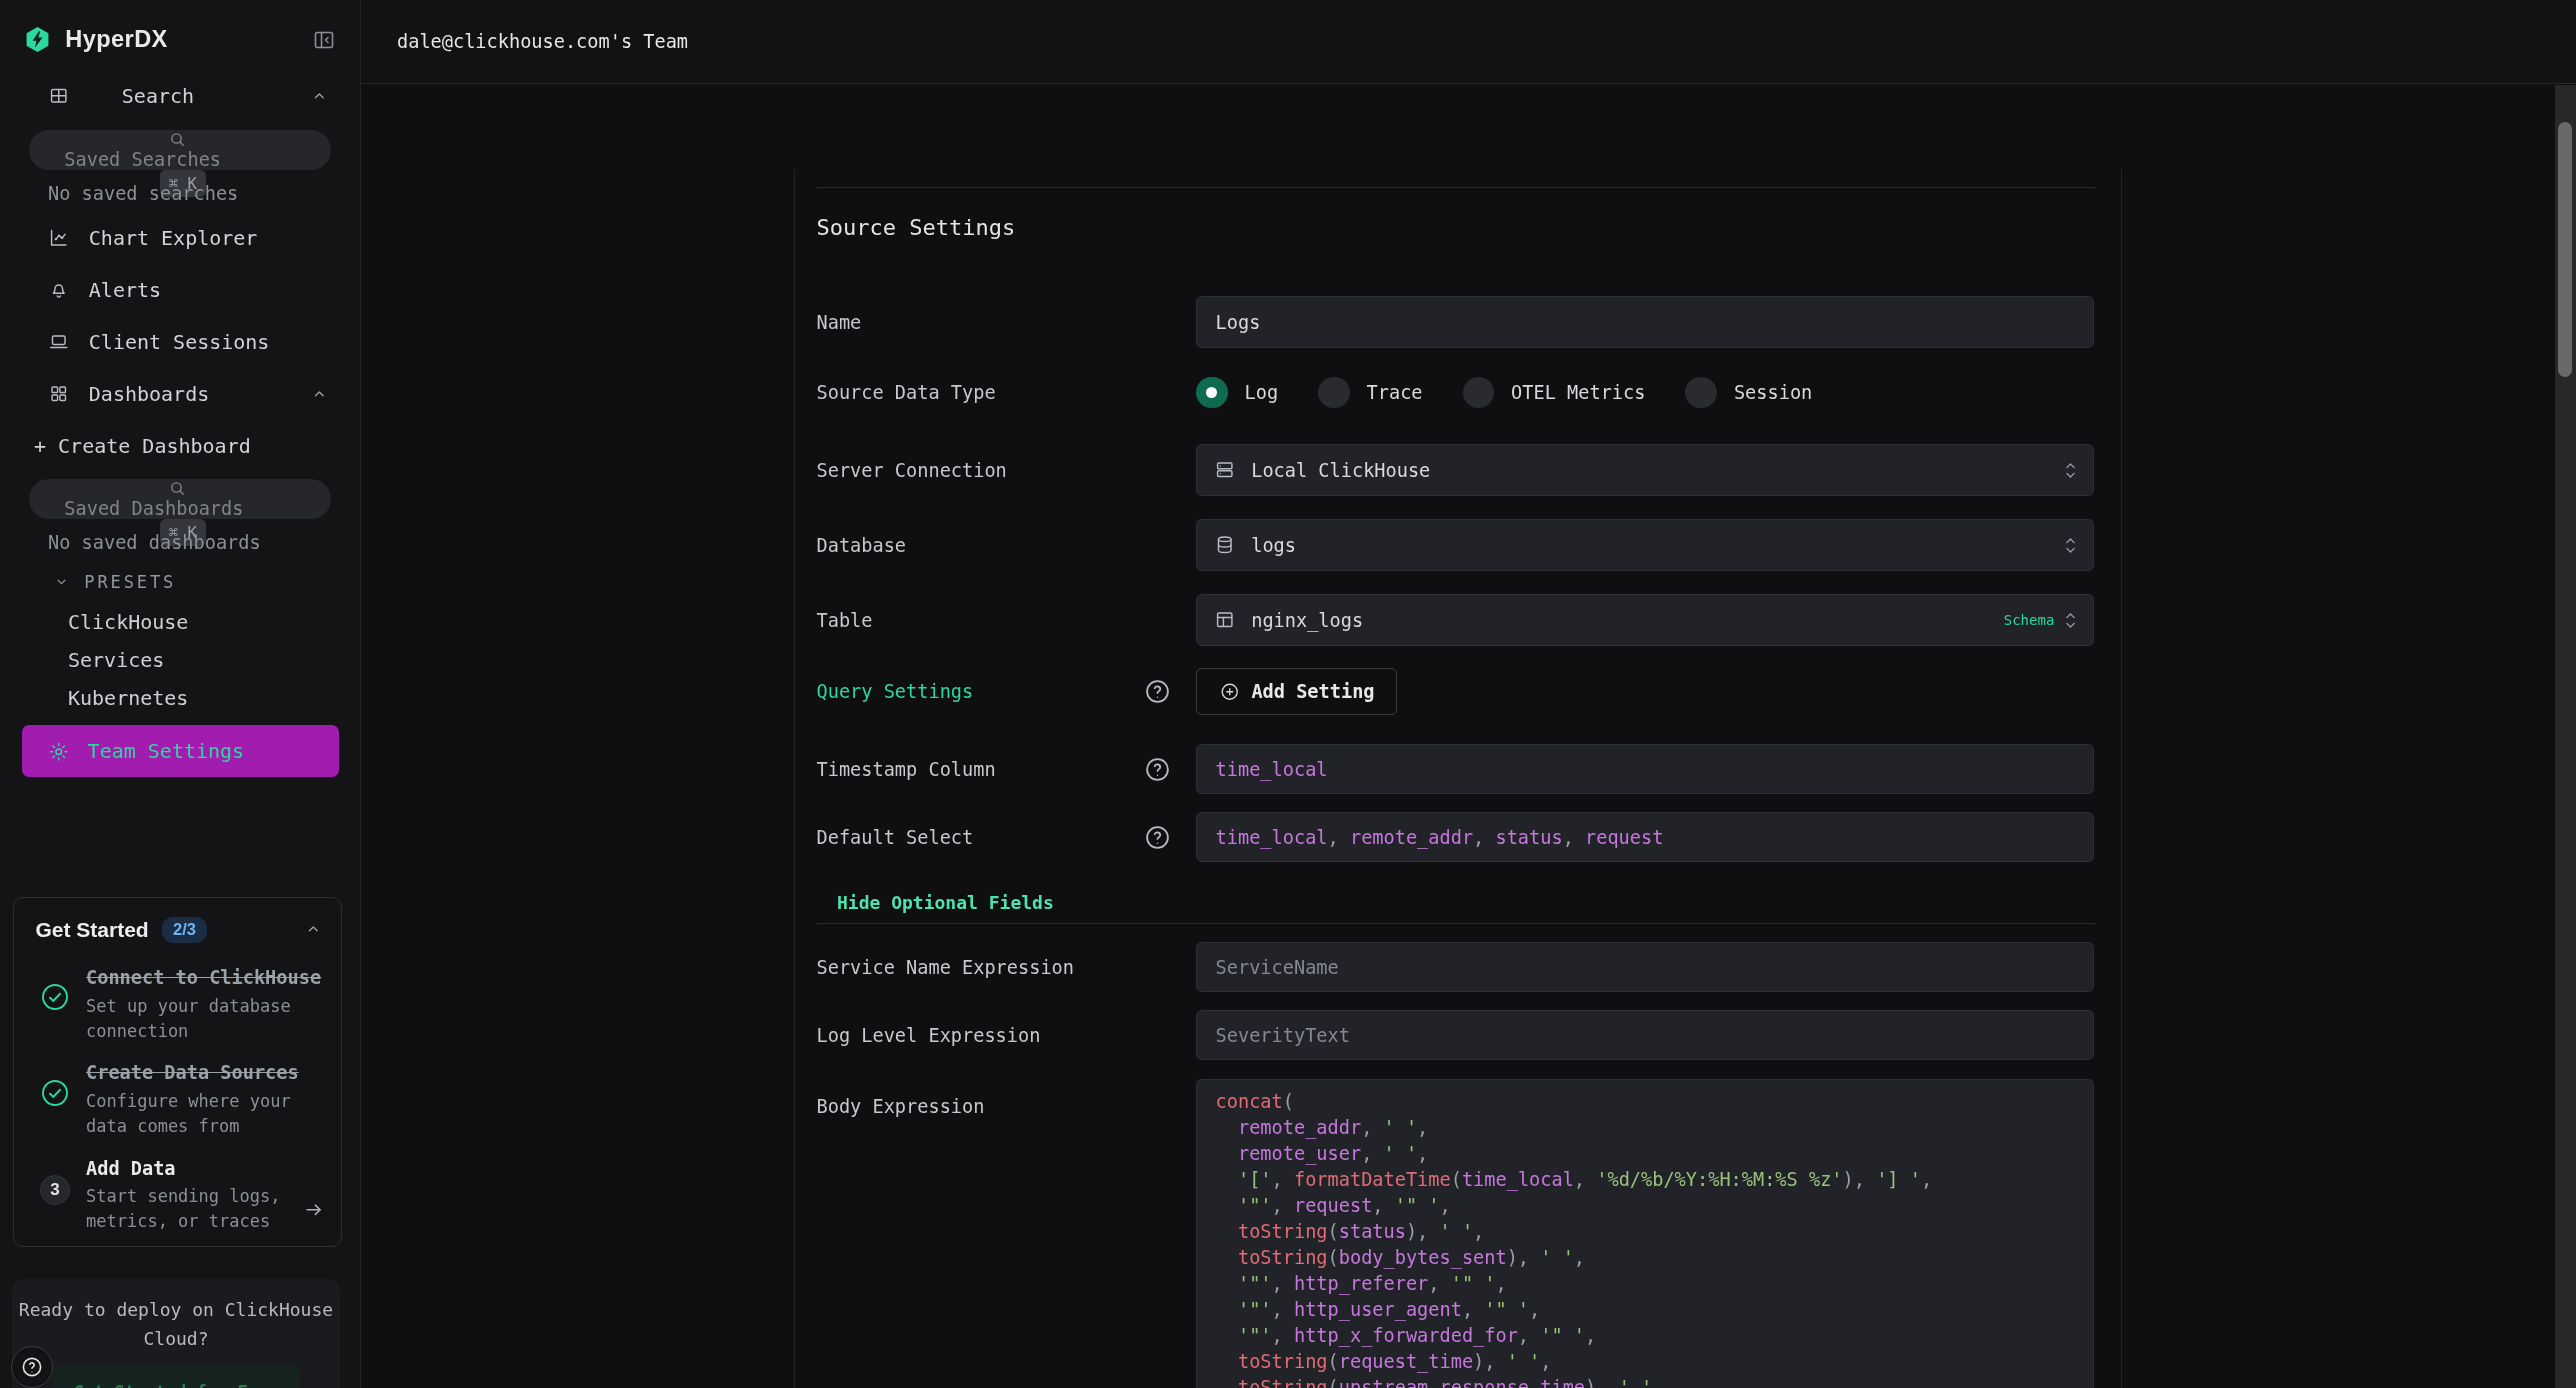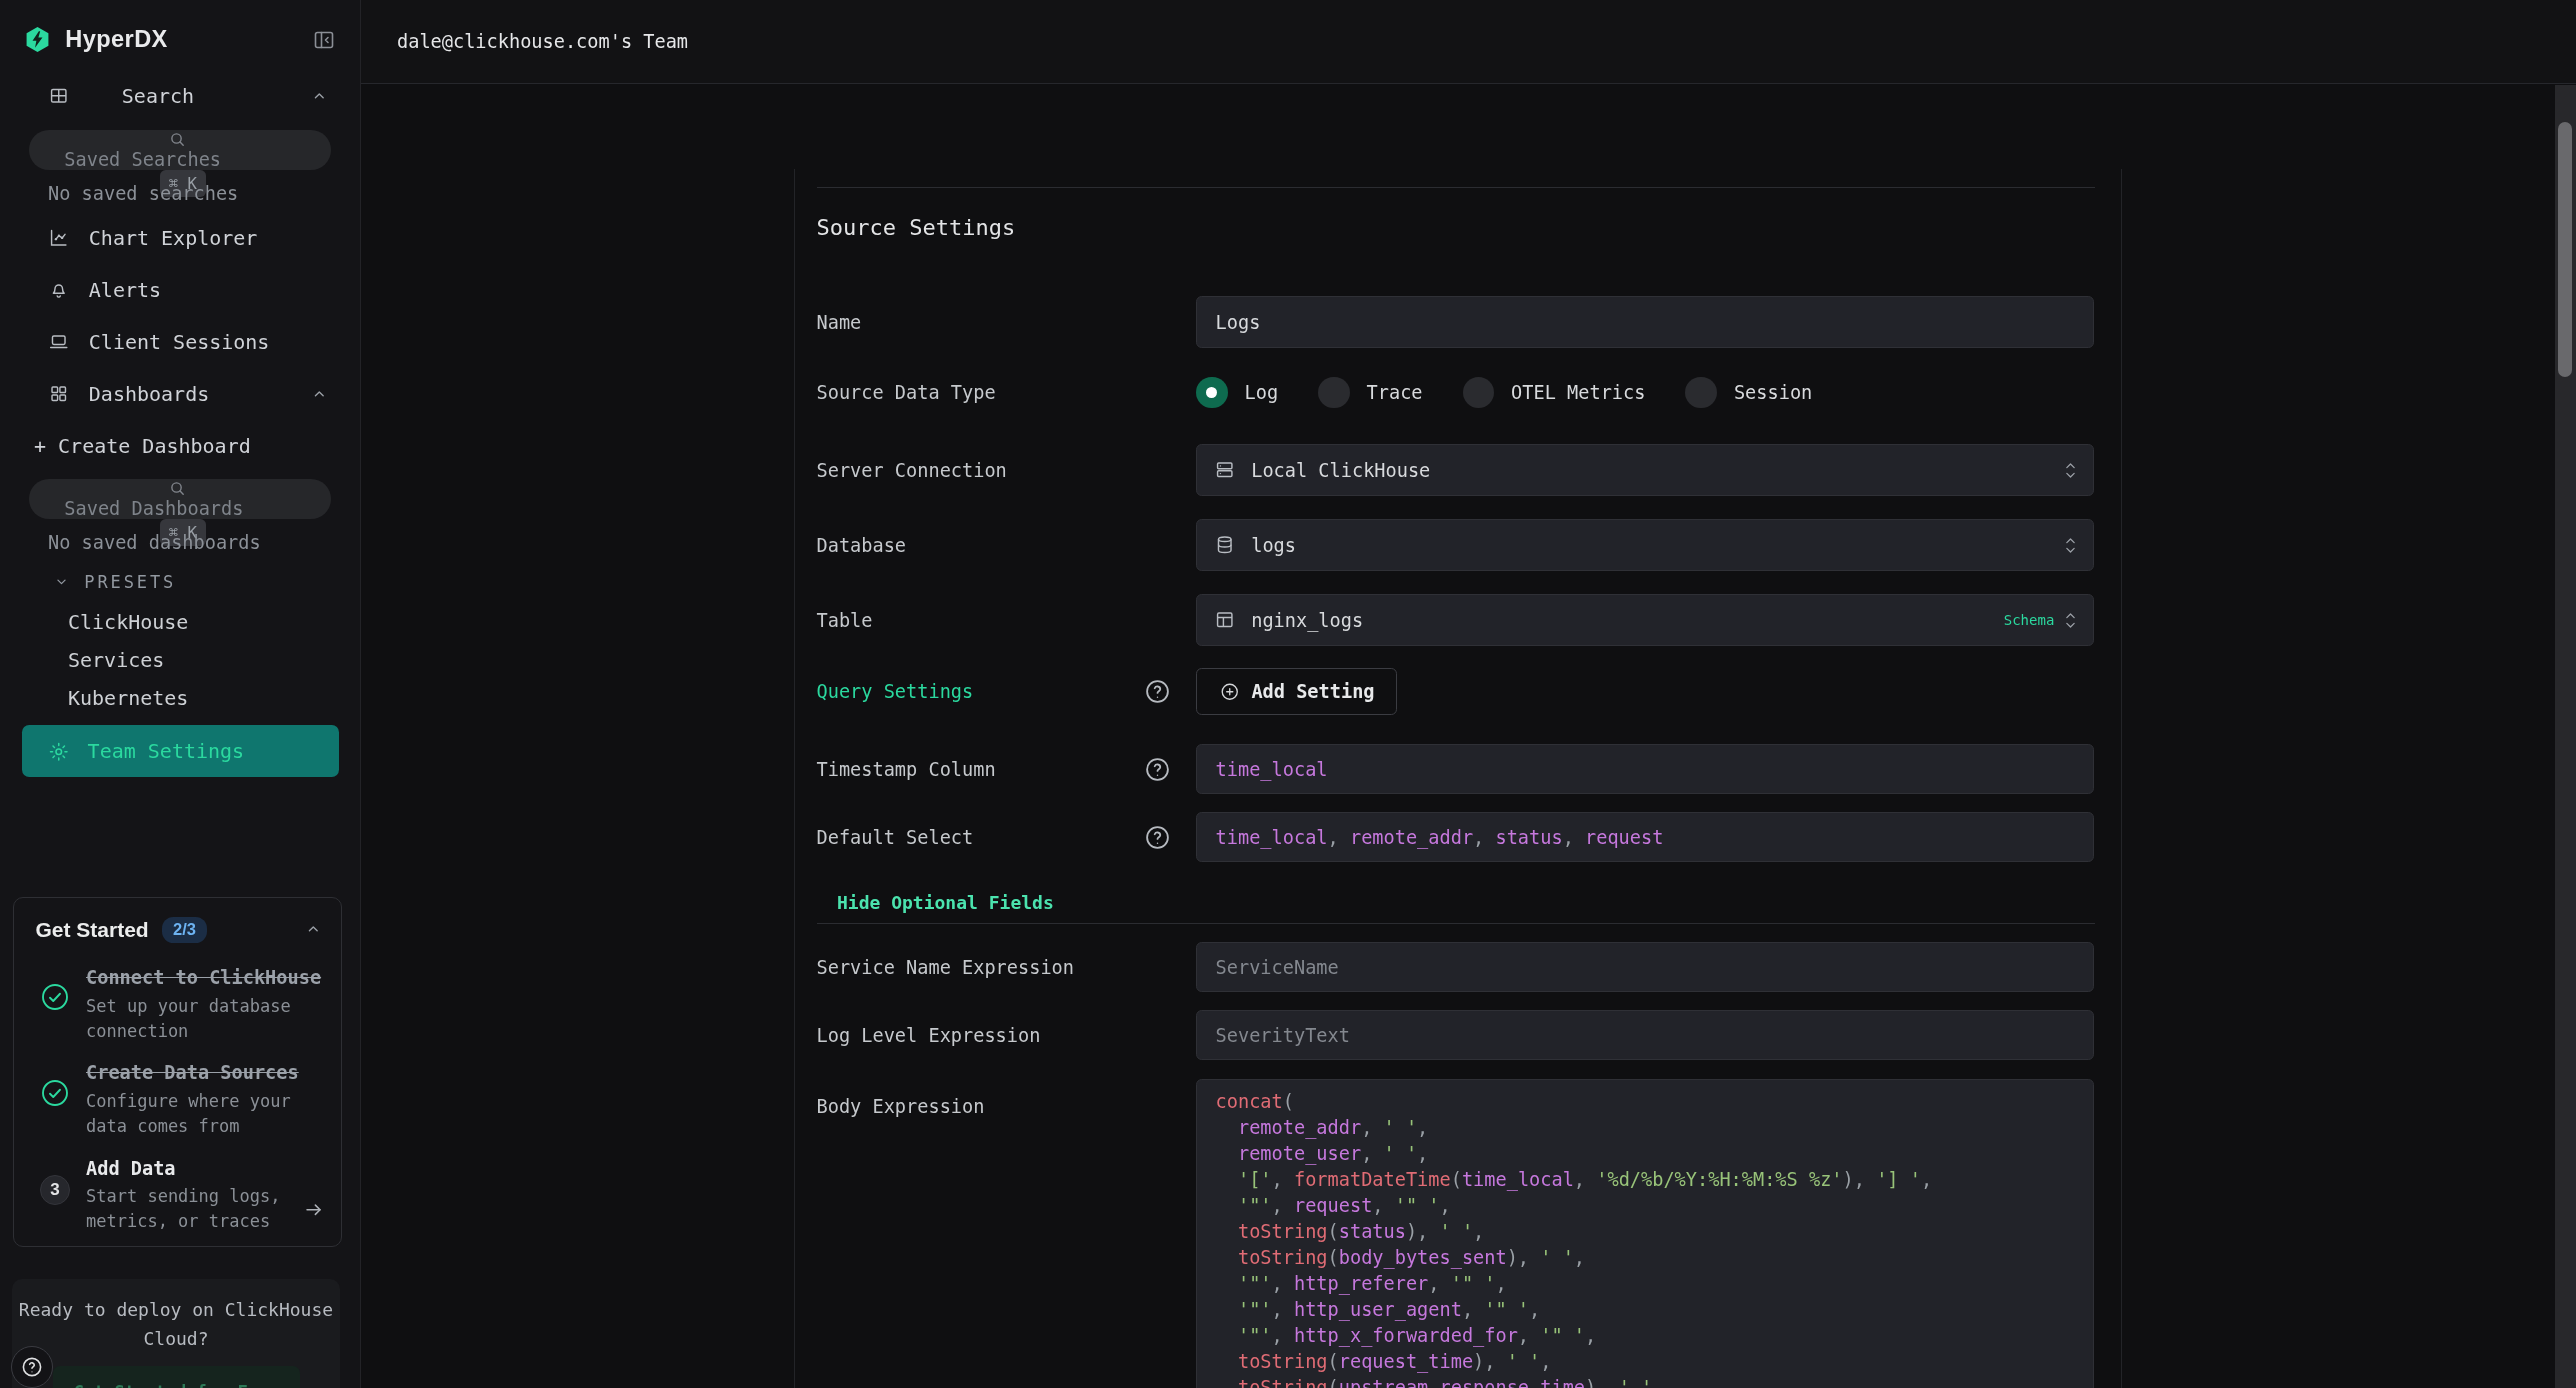--- a/index.html
+++ b/index.html
@@ -28,21 +28,21 @@
   .search-pill .mag{color:#81858c;margin-right:11.4px;flex:0 0 auto;}
   .search-pill input{flex:1;min-width:0;background:transparent;border:0;outline:none;color:#c6c9cd;font-family:var(--mono);font-size:18.6px;}
   .search-pill input::placeholder{color:#7f848b;}
   .kbd{background:#36373c;border-radius:5.7px;color:#9aa0a7;font-size:15.7px;padding:4.3px 8.6px;white-space:nowrap;}
   .side-note{padding:5.7px 29px 7.2px 48px;color:#8b9097;font-size:18.6px;height:36px;display:flex;align-items:center;}
   .beta{margin-left:18.6px;background:var(--blue-bg);color:var(--blue);font-family:var(--sans);font-weight:bold;font-size:14.3px;letter-spacing:1.1px;border-radius:12px;padding:5px 13px;}
   .create-dash{padding-left:34px;}
   .presets-hdr{display:flex;align-items:center;height:42px;padding:0 29px 0 53px;color:#9298a0;font-size:17px;letter-spacing:2.9px;cursor:pointer;}
   .presets-hdr .ic{margin-right:14.3px;color:#9298a0;}
   .preset-item{display:flex;align-items:center;height:38px;padding:0 29px 0 68px;color:#ced1d5;font-size:20px;cursor:pointer;}
-  .team-row{margin:8.6px 21.5px 0 21.5px;height:52px;background:#0f766e;border-radius:7.2px;display:flex;align-items:center;padding:0 17px 0 26px;color:var(--accent);font-size:20px;cursor:pointer;}
+  .team-row{margin:8.6px 21.5px 0 21.5px;height:52px;background:#a21caf;border-radius:7.2px;display:flex;align-items:center;padding:0 17px 0 26px;color:var(--accent);font-size:20px;cursor:pointer;}
   .team-row .ic{margin-right:18.6px;color:var(--accent);}
 
   .gs-card{position:absolute;left:13px;top:897px;width:329px;height:350px;border:0.7px solid #2e2f34;border-radius:10px;background:var(--side-bg);}
   .gs-head{display:flex;align-items:center;padding:18.6px 18.6px 5.7px 21.5px;}
   .gs-title{font-family:var(--sans);font-weight:bold;font-size:21px;color:#eceded;}
   .gs-progress{margin-left:13px;background:#1b2d45;color:#6db3f2;font-family:var(--sans);font-weight:bold;font-size:16.5px;border-radius:11.4px;padding:3.6px 11.4px;}
   .gs-head .chev{margin-left:auto;color:#9ba0a7;cursor:pointer;}
   .gs-step{position:relative;padding:18.6px 18.6px 0 72px;}
   .gs-ic{position:absolute;left:26px;top:34px;}
   .num-circle{position:absolute;left:26px;top:36px;width:30px;height:30px;border-radius:50%;background:#26272c;border:0.7px solid #34353b;color:#e3e4e6;font-family:var(--sans);font-weight:bold;font-size:17px;display:flex;align-items:center;justify-content:center;}

